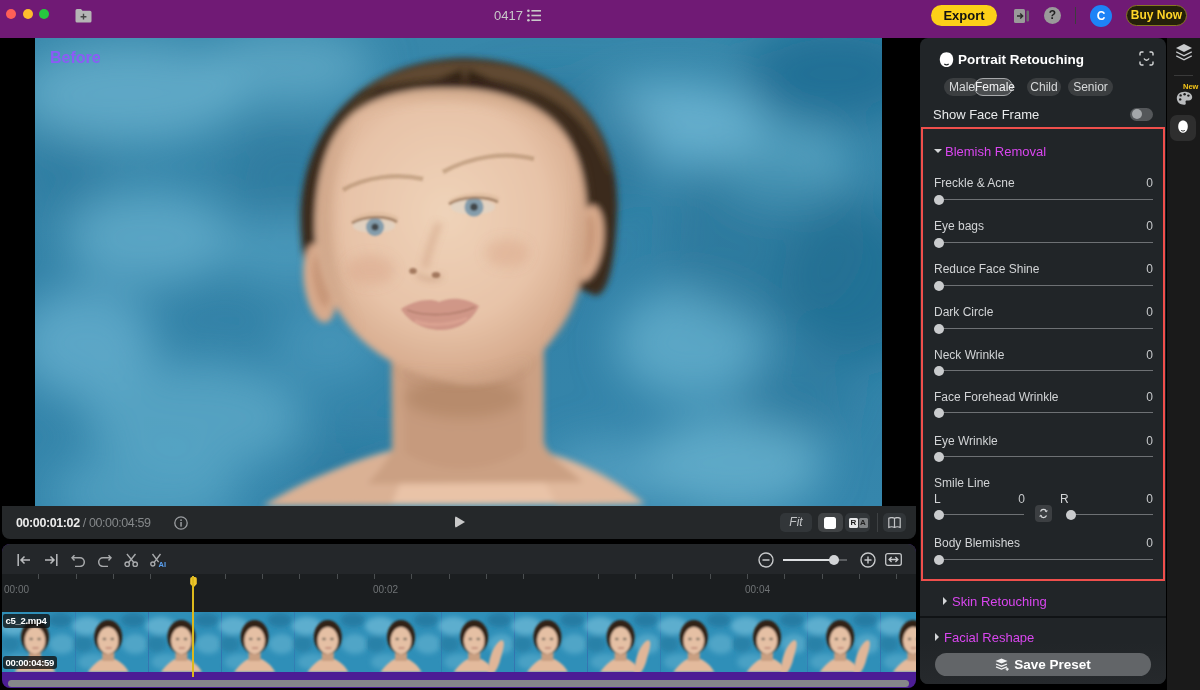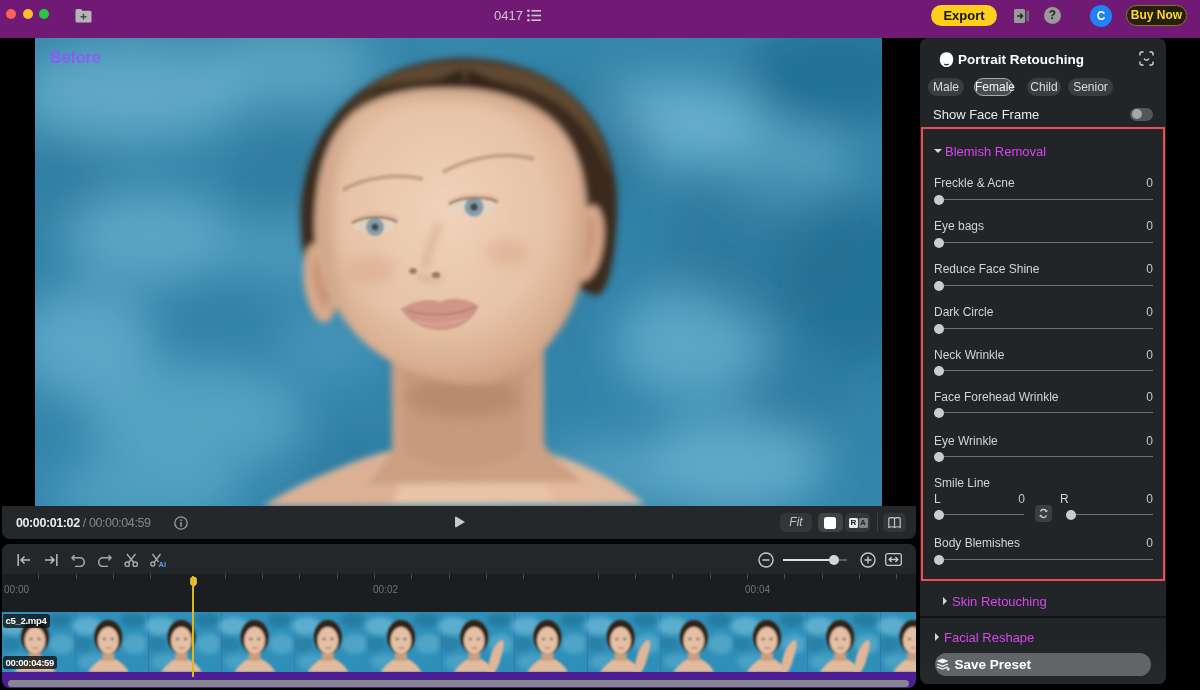--- a/index.html
+++ b/index.html
@@ -50,21 +50,21 @@
   .tab-sel { background:#4b4e50; border:1px solid #a6a8aa; line-height:16px; color:#f2f3f4; }
   #redbox { position:absolute; left:1px; top:89px; width:244px; height:454px; border:2.5px solid #ef4f4c; }
   .sec-head { font-size:13px; color:#d946ef; }
   .arr-d { position:absolute; left:0; top:5px; width:0; height:0; border-top:4.5px solid #d4d6d8; border-left:4px solid transparent; border-right:4px solid transparent; }
   .arr-r { position:absolute; left:1px; top:2.5px; width:0; height:0; border-left:4.5px solid #d4d6d8; border-top:4px solid transparent; border-bottom:4px solid transparent; }
   .srow { position:absolute; left:14px; width:219px; font-size:12px; color:#d2d4d6; }
   .srow .sval { position:absolute; right:0; top:0; color:#c6c8ca; }
   .strack { position:absolute; left:14px; width:219px; height:1.2px; background:#6e7174; }
   .sthumb { position:absolute; left:0px; top:-4.5px; width:10px; height:10px; border-radius:50%; background:#c9cbcd; }
   #savebar { position:absolute; left:0; bottom:0; width:246px; height:42px; background:linear-gradient(180deg, rgba(33,37,40,0.2), #26292c); }
-  #savebtn { position:absolute; left:14.5px; top:11px; width:216px; height:23px; background:#626568; border-radius:11.5px; color:#fff; font-size:13.5px; font-weight:bold; text-align:left; line-height:23px; }
+  #savebtn { position:absolute; left:14.5px; top:11px; width:216px; height:23px; background:#626568; border-radius:11.5px; color:#fff; font-size:13.5px; font-weight:bold; text-align:center; line-height:23px; }
   
   #rstrip { position:absolute; left:1167px; top:38px; width:33px; height:652px; background:#1a1a1a; }
 </style>
 </head>
 <body>
 <div id="app">
   <div id="topbar">
     <div class="tl t-red"></div>
       <div class="tl t-yel"></div>
       <div class="tl t-grn"></div>
@@ -365,21 +365,21 @@
       <path d="M 9.3,13.1 C 10.7,14.1 12.3,14.1 13.7,13.1" stroke="#212528" stroke-width="1.2" fill="none"></path>
     </svg>
     <div class="abs" style="left:38px; top:14px; font-size:13.5px; font-weight:bold; color:#fff;">Portrait Retouching</div>
     <svg class="abs" style="left:219px; top:13px;" width="15" height="15" viewBox="0 0 15 15" fill="none" stroke="#d6d8d9" stroke-width="1.4">
       <path d="M 1,4.5 L 1,2.5 A 1.5,1.5 0 0 1 2.5,1 L 4.5,1"></path>
       <path d="M 10.5,1 L 12.5,1 A 1.5,1.5 0 0 1 14,2.5 L 14,4.5"></path>
       <path d="M 14,10.5 L 14,12.5 A 1.5,1.5 0 0 1 12.5,14 L 10.5,14"></path>
       <path d="M 4.5,14 L 2.5,14 A 1.5,1.5 0 0 1 1,12.5 L 1,10.5"></path>
       <path d="M 5,7.5 C 5.6,8.6 6.5,9.2 7.5,9.2 C 8.5,9.2 9.4,8.6 10,7.5"></path>
     </svg>
-    <div class="tab" style="left:8px; width:36px;">Male</div>
+    <div class="tab" style="left:24px; width:36px;">Male</div>
     <div class="tab tab-sel" style="left:54px; width:39px;">Female</div>
     <div class="tab" style="left:107px; width:34px;">Child</div>
     <div class="tab" style="left:148px; width:45px;">Senior</div>
     <div class="abs" style="left:13px; top:69px; font-size:13px; color:#e9ebec;">Show Face Frame</div>
     <div class="abs" style="left:210px; top:69.5px; width:23px; height:13px; border-radius:7px; background:#54575a;">
       <div class="abs" style="left:1.5px; top:1.5px; width:10px; height:10px; border-radius:50%; background:#a4a7aa;"></div>
     </div>
 
     <div id="redbox"></div>
     <div class="abs" style="left:14px; top:108px;"></div>
@@ -443,13 +443,35 @@
       <div id="savebtn">
         <svg width="15" height="15" viewBox="0 0 15 15" style="vertical-align:-3px; margin-right:5px;">
           <path d="M 1.5,4 L 7.5,1.5 L 13.5,4 L 7.5,6.5 Z" fill="#f2f3f4"></path>
           <path d="M 2,7 L 7.5,9.2 L 13,7" stroke="#f2f3f4" stroke-width="1.3" fill="none"></path>
           <path d="M 2,9.8 L 7.5,12 L 13,9.8" stroke="#f2f3f4" stroke-width="1.3" fill="none"></path>
           <path d="M 11.7,12.2 L 14.7,12.2 M 13.2,10.7 L 13.2,13.7" stroke="#f2f3f4" stroke-width="1.2"></path>
         </svg>Save Preset
       </div>
     </div>
   </div>
+  <div id="rstrip">
+    <svg class="abs" style="left:8px; top:5px;" width="18" height="18" viewBox="0 0 18 18">
+      <path d="M 9,1 L 17,5 L 9,9 L 1,5 Z" fill="#c9cbcd"></path>
+      <path d="M 1.5,8.2 L 9,12 L 16.5,8.2 L 17,9.4 L 9,13.4 L 1,9.4 Z" fill="#c9cbcd"></path>
+      <path d="M 1.5,12.2 L 9,16 L 16.5,12.2 L 17,13.4 L 9,17.4 L 1,13.4 Z" fill="#c9cbcd"></path>
+    </svg>
+    <div class="abs" style="left:7px; top:36.5px; width:19px; height:1px; background:#3a3a3a;"></div>
+    <div class="abs" style="left:16px; top:44px; font-size:7.5px; font-weight:bold; color:#f5c518;">New</div>
+    <svg class="abs" style="left:9px; top:53px;" width="17" height="15" viewBox="0 0 17 15">
+      <path d="M 8.5,0.8 C 3.9,0.8 0.8,3.6 0.8,7.3 C 0.8,11 3.9,13.8 8,13.8 C 9.2,13.8 9.8,13.1 9.8,12.2 C 9.8,11.6 9.5,11.2 9.5,10.7 C 9.5,9.9 10.1,9.4 11,9.4 L 12.8,9.4 C 14.8,9.4 16.2,8 16.2,6.2 C 16.2,3 12.7,0.8 8.5,0.8 Z" fill="#b9bbbd"></path>
+      <circle cx="4.6" cy="4.4" r="1.2" fill="#1a1a1a"></circle>
+        <circle cx="8.6" cy="3.2" r="1.2" fill="#1a1a1a"></circle>
+      <circle cx="12.4" cy="4.6" r="1.2" fill="#1a1a1a"></circle>
+        <circle cx="4.2" cy="8.4" r="1.2" fill="#1a1a1a"></circle>
+    </svg>
+    <div class="abs" style="left:3px; top:77px; width:26px; height:26px; border-radius:7px; background:#2e2e2e;">
+      <svg class="abs" style="left:5px; top:4px;" width="16" height="17" viewBox="0 0 16 17">
+        <path d="M 3.2,7.5 C 3.2,3.9 5.2,1.6 8,1.6 C 10.8,1.6 12.8,3.9 12.8,7.5 C 12.8,11 10.8,13.8 8,13.8 C 5.2,13.8 3.2,11 3.2,7.5 Z" fill="#fff"></path>
+        <path d="M 6.2,11.4 C 7.3,12.2 8.7,12.2 9.8,11.4" stroke="#2e2e2e" stroke-width="1" fill="none"></path>
+      </svg>
+    </div>
+  </div>
 </div>
 
 </body></html>

